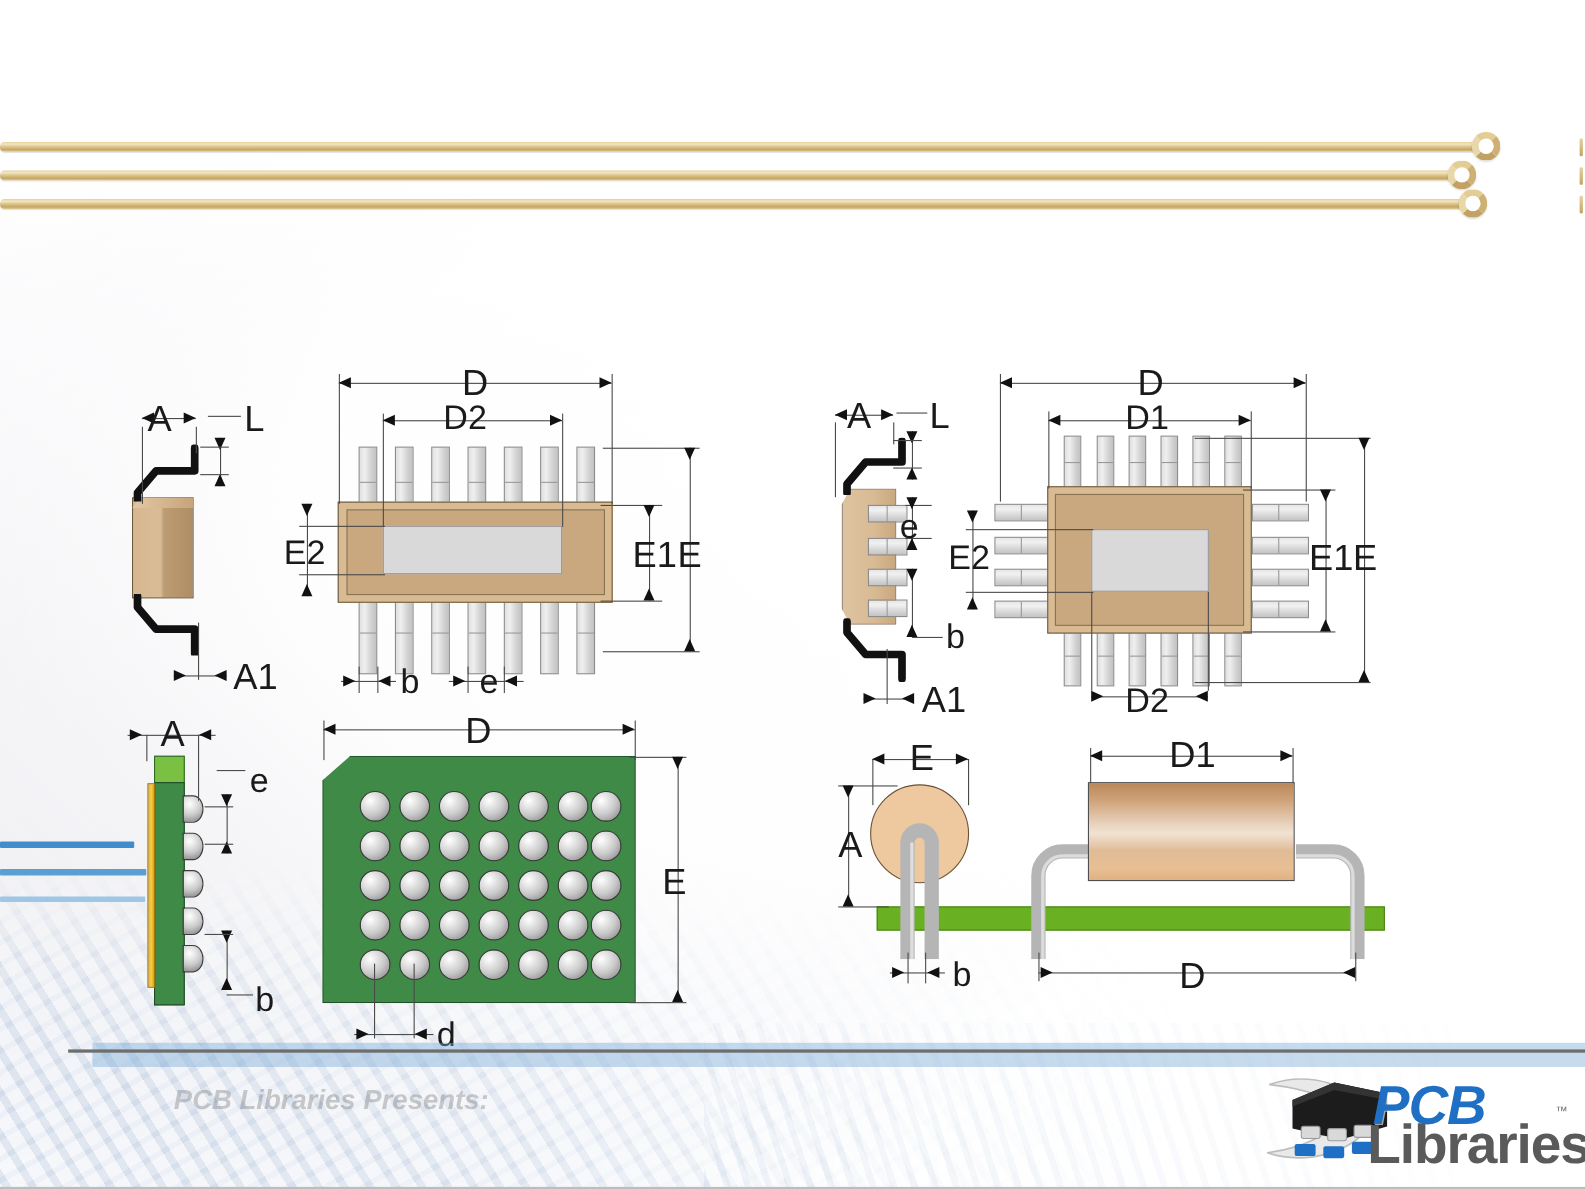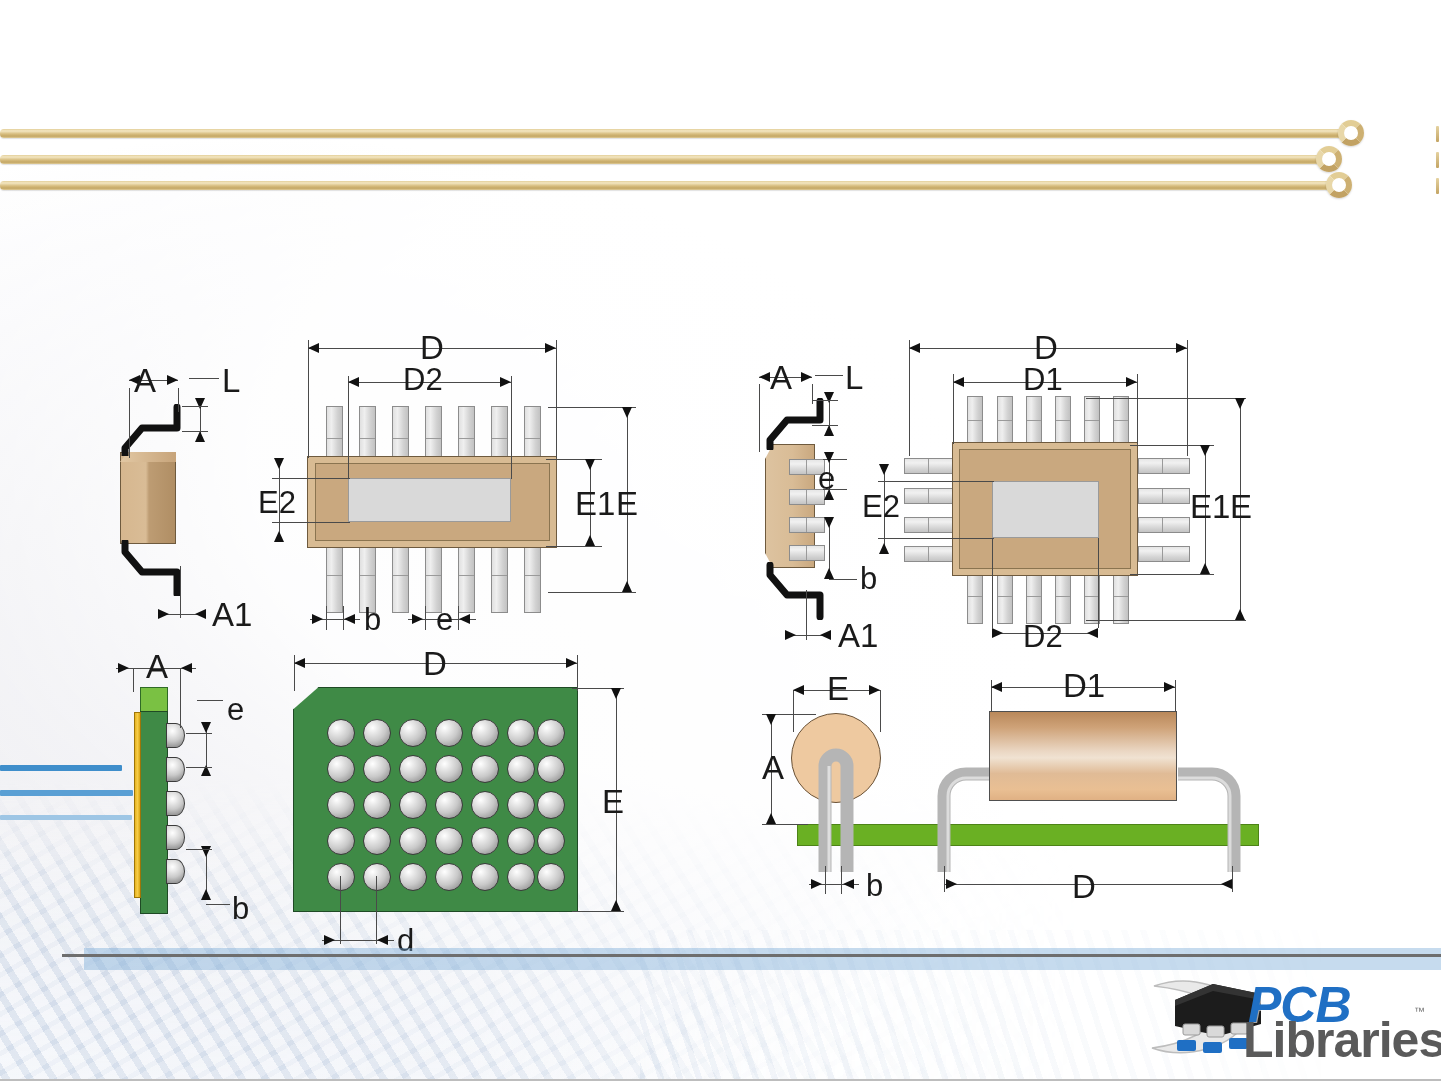--- a/index.html
+++ b/index.html
@@ -596,20 +596,21 @@
       <div class="xline" style="left:944px;top:884px;width:288px;"></div>
       <div class="arr arr-r" style="left:946px;top:879px;"></div>
       <div class="arr arr-l" style="left:1221px;top:879px;"></div>
       <div class="dim-text" style="left:1072px;top:870px;font-size:33px;">D</div>
     </div>
   </div>
 
   <div class="footer-blueband"></div>
   <div class="footer-rule"></div>
 
+  <div class="watermark" style="left:158px;top:986px;font-size:25px;">PCB Libraries Presents:</div>
 
   <div>
 
     <svg class="logo-chip" style="left:1148px;top:974px;width:110px;height:86px;" viewBox="0 0 110 86">
       <path d="M6,12 C40,0 86,10 100,44 C86,74 38,86 4,74 C36,70 66,56 70,40 C72,26 40,16 6,12 Z" fill="#e9e9e9" stroke="#bdbdbd" stroke-width="1.5"></path>
     </svg>
 
     <svg class="logo-chip" style="left:1163px;top:978px;width:120px;height:82px;" viewBox="0 0 120 82">
       <polygon points="12,22 50,6 98,16 98,46 56,58 12,48" fill="#1c1c1c"></polygon>
       <polygon points="12,22 50,6 98,16 98,22 50,13 12,28" fill="#333333"></polygon>

